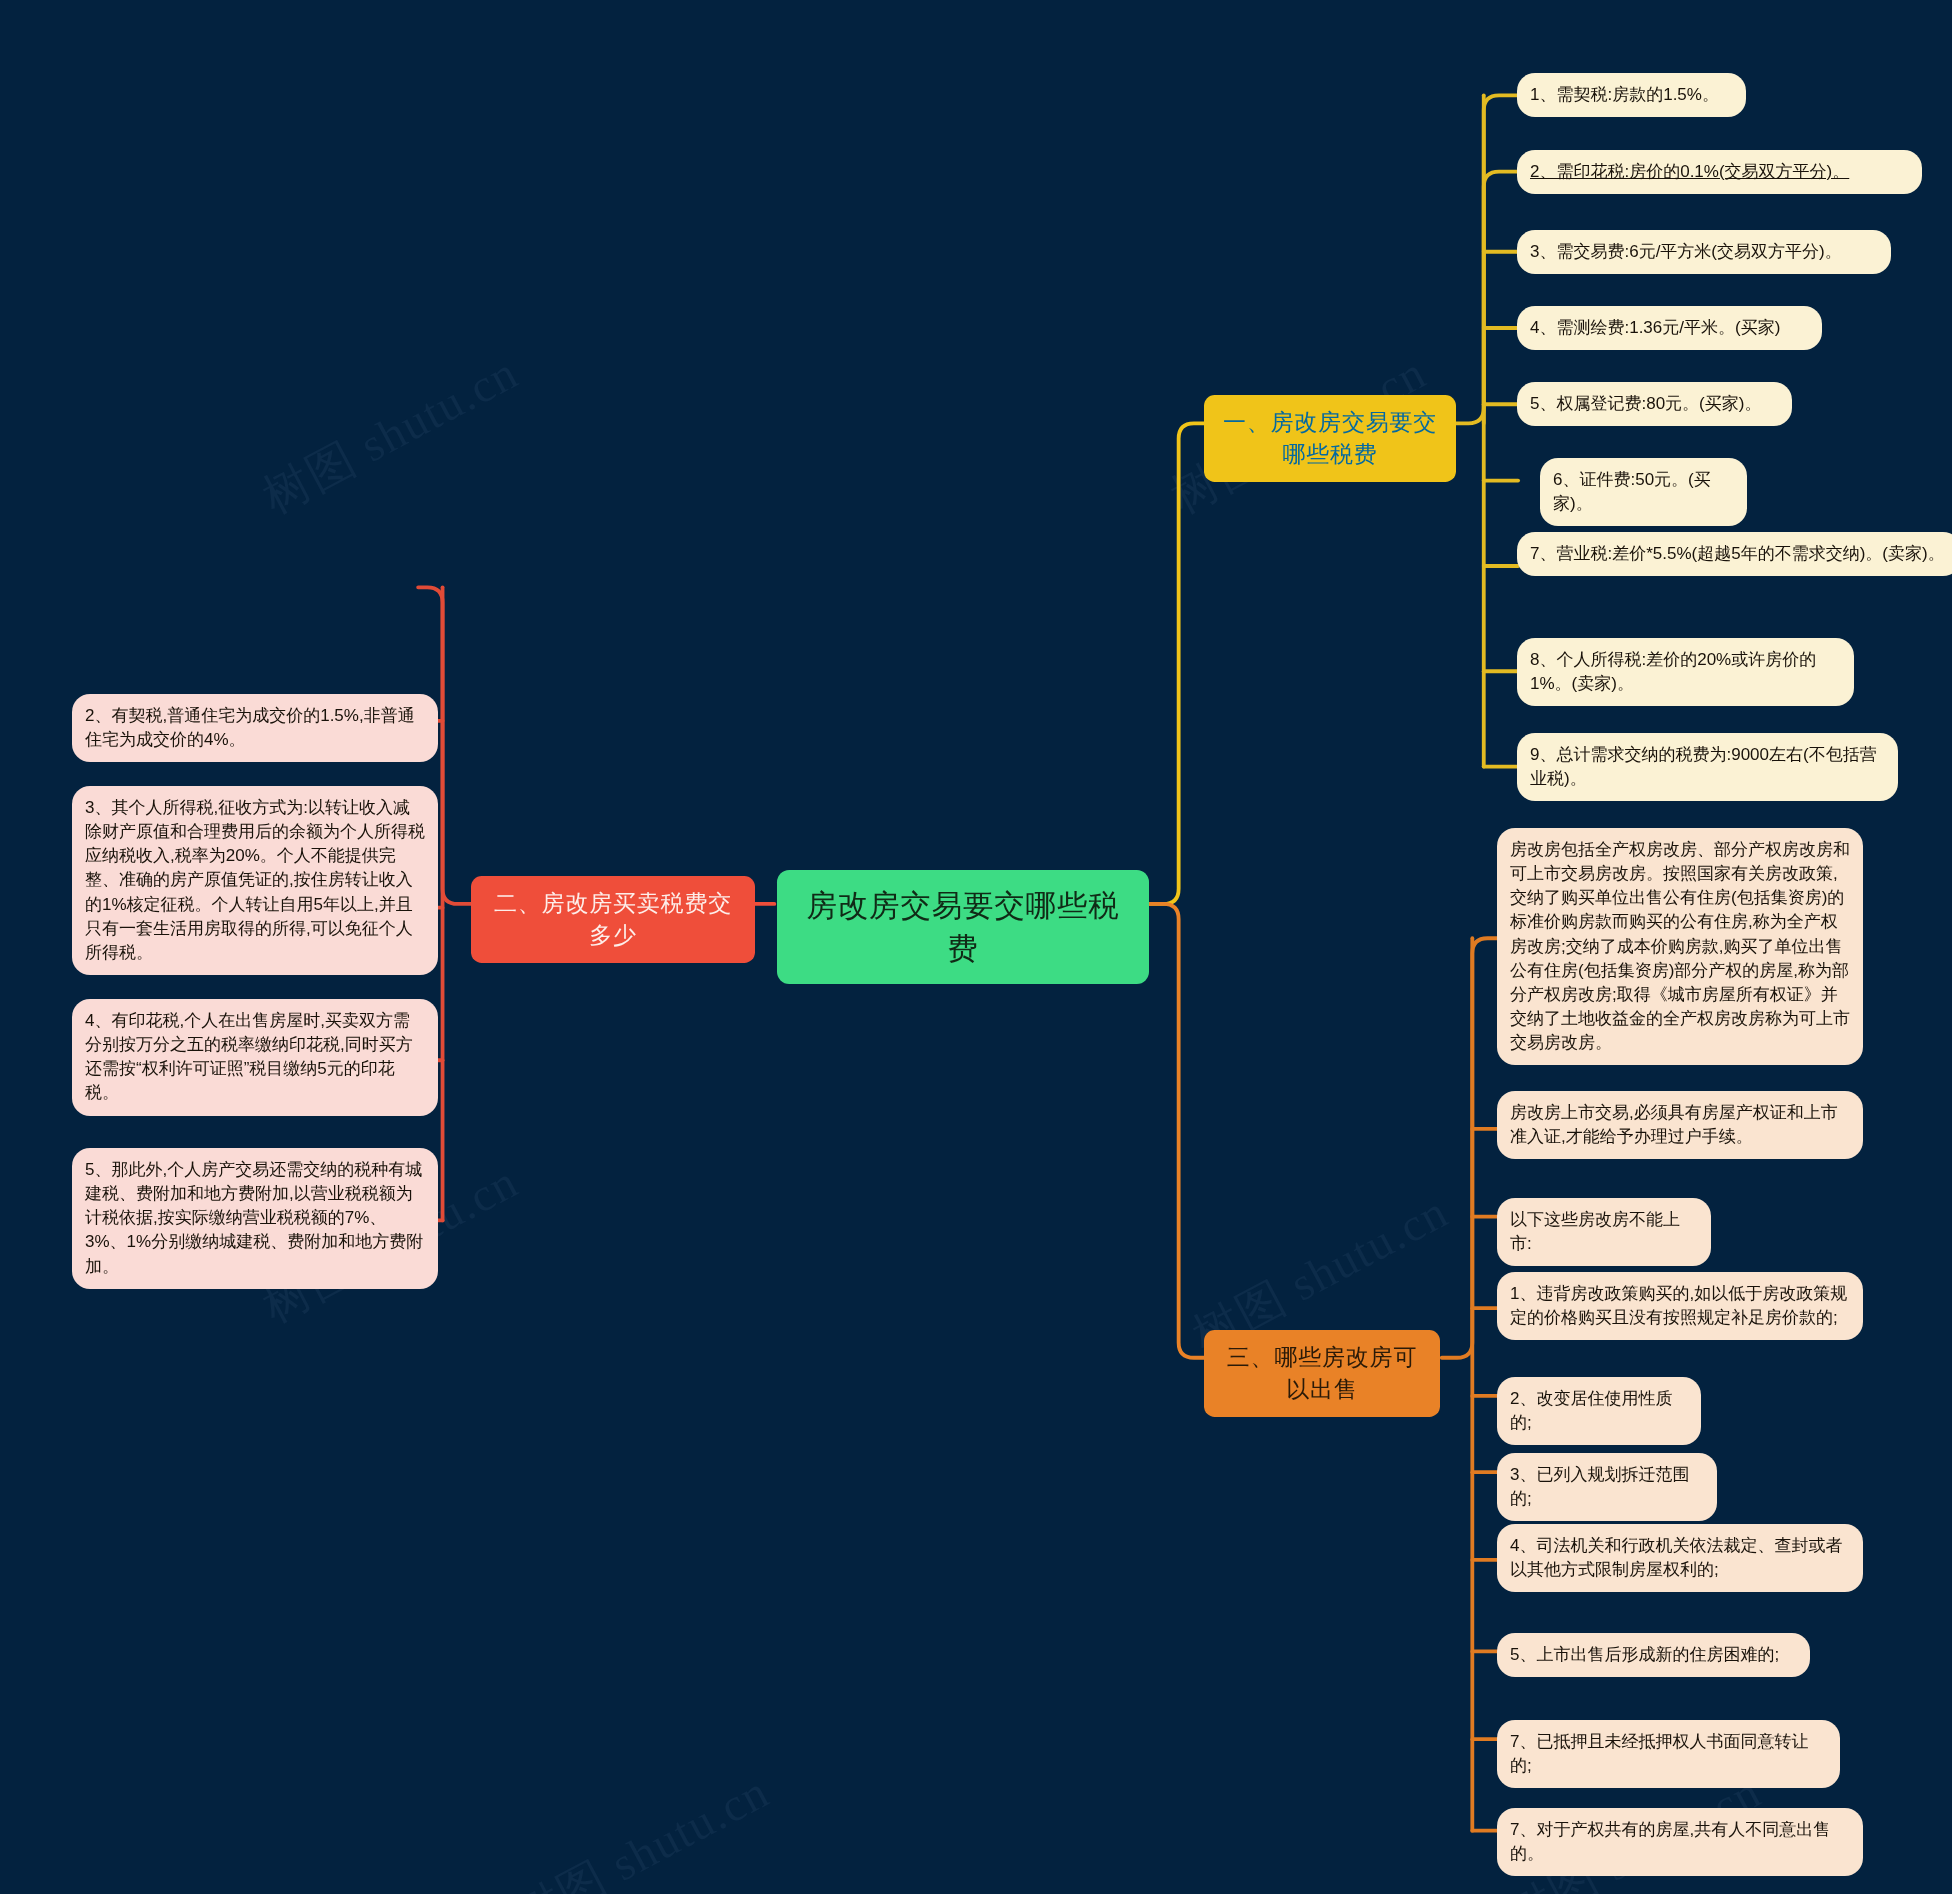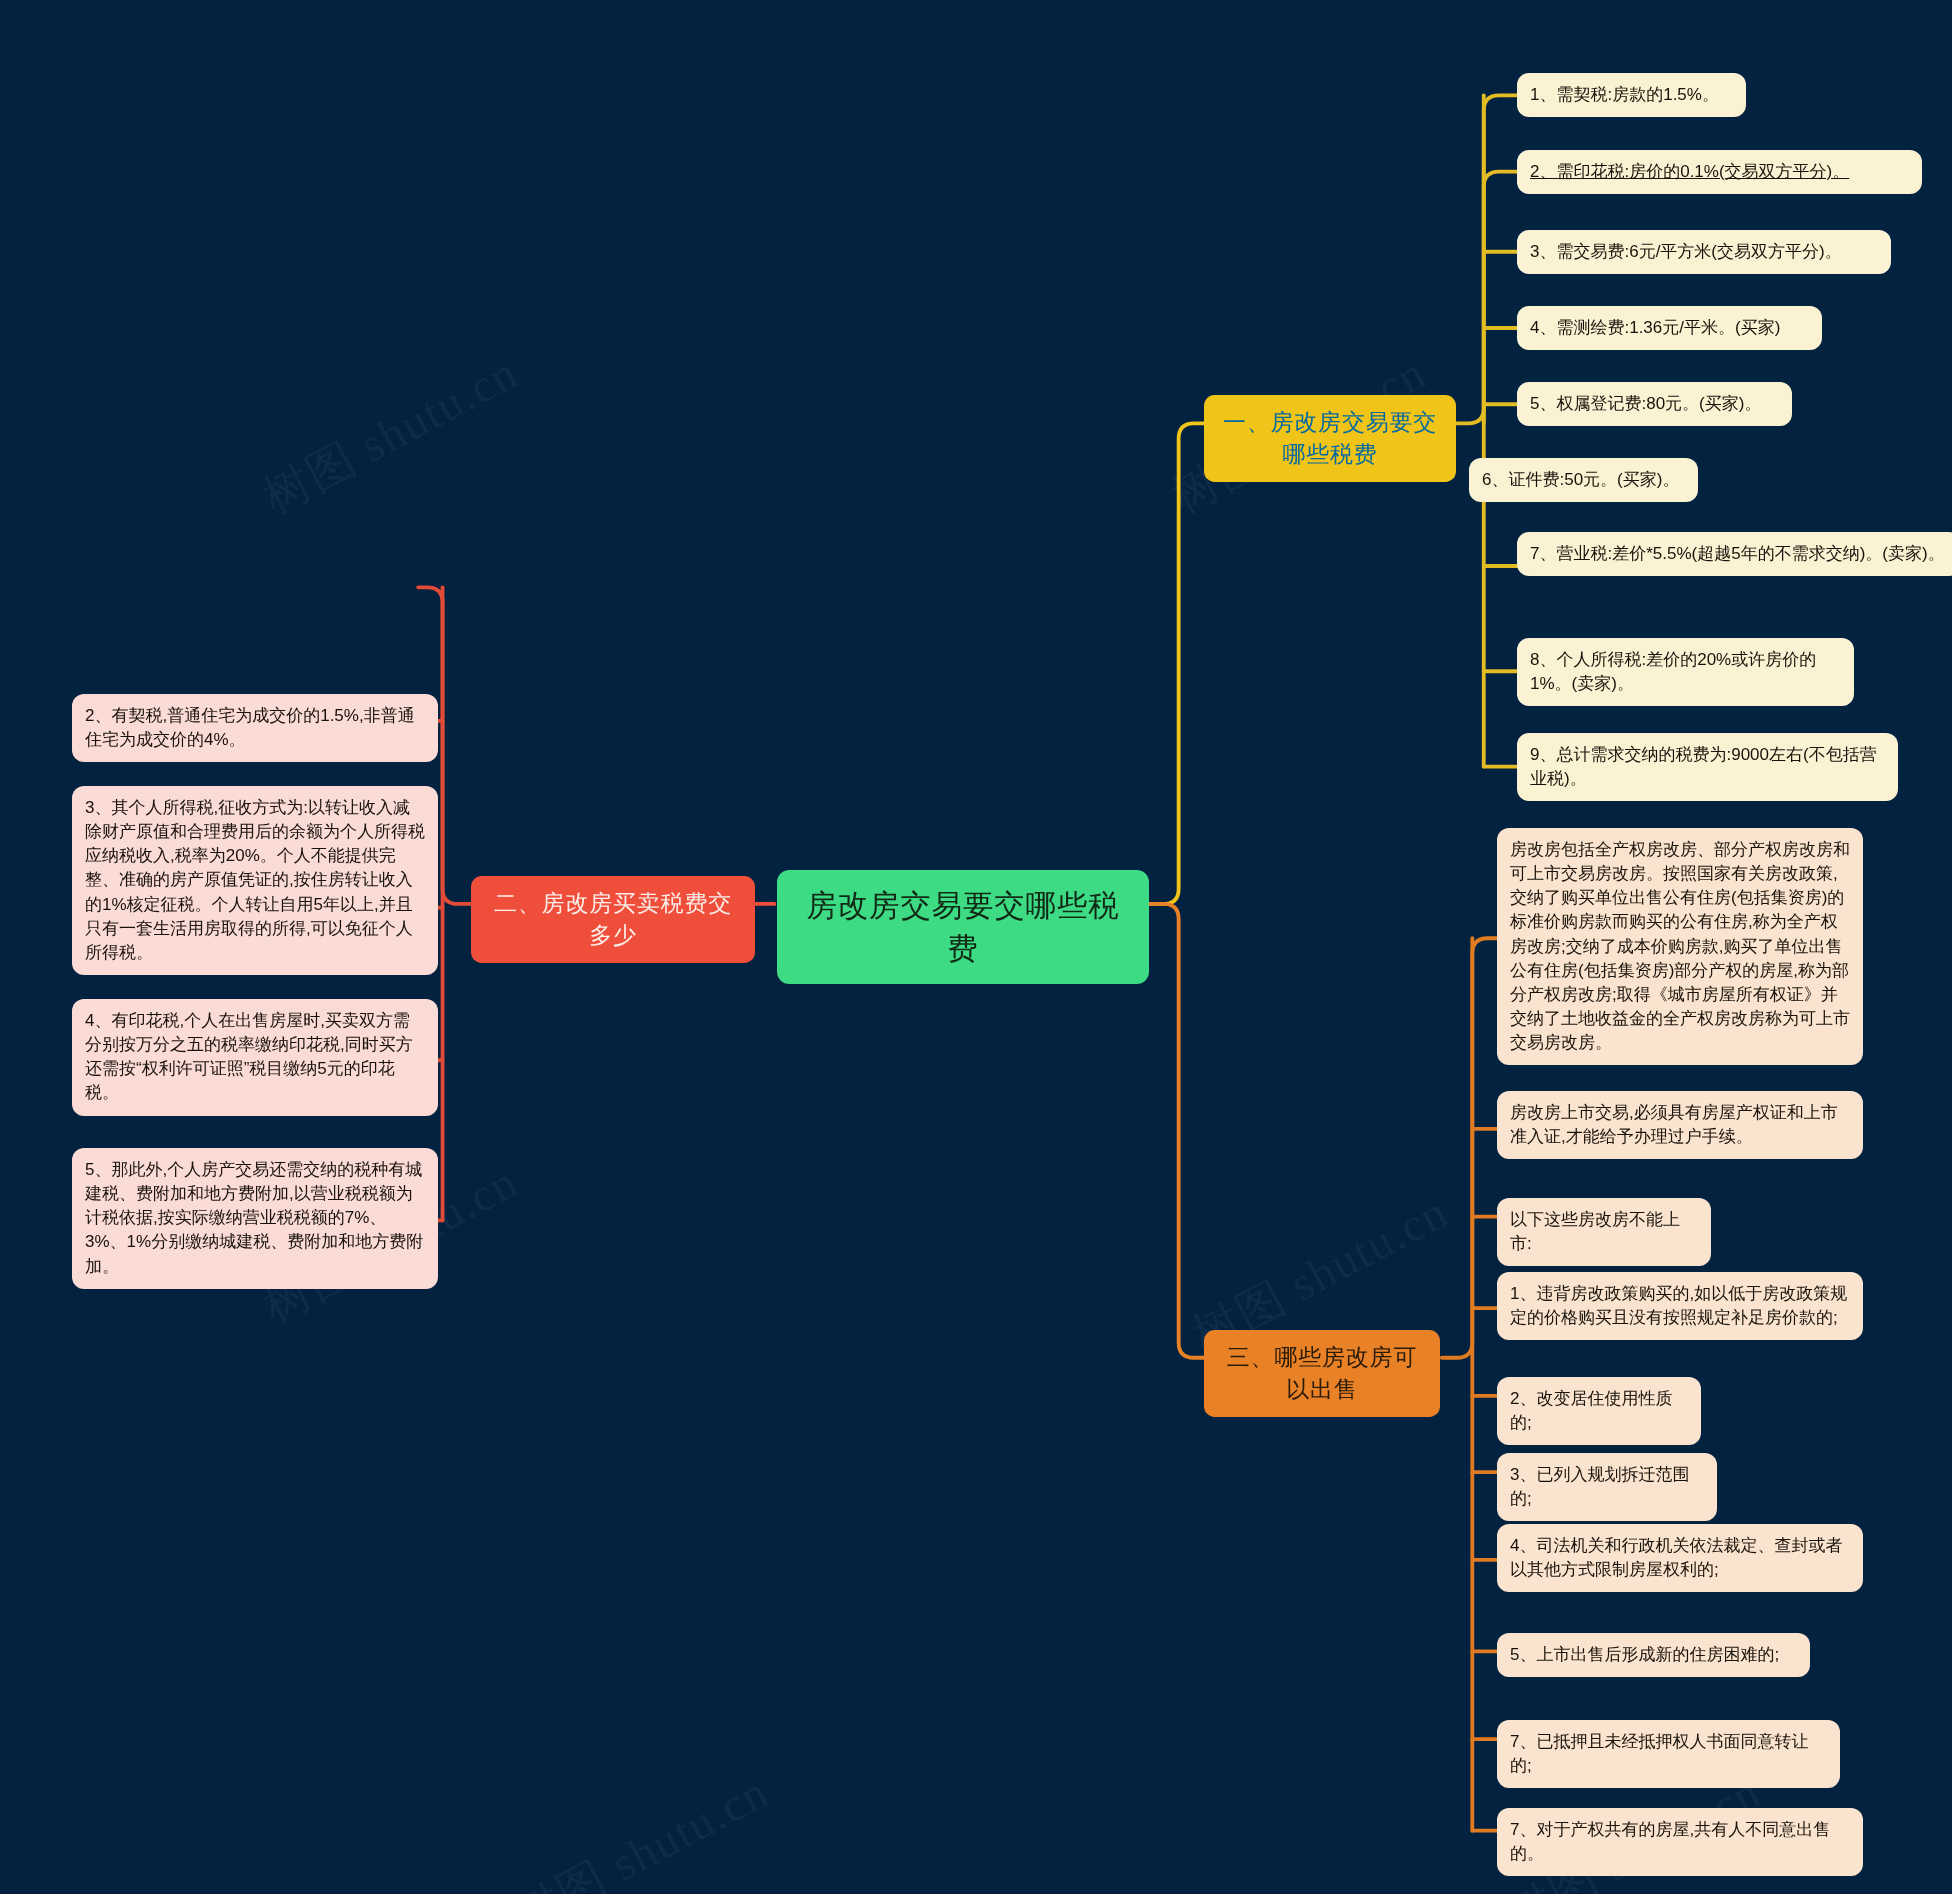--- a/index.html
+++ b/index.html
@@ -61,21 +61,21 @@
   }
   .node.branch.b1{background:#f0c419;}
   .node.branch.b2{background:#ef4e3a;color:#fdeeea;}
   .node.branch.b3{background:#e98227;color:#2a1a08;}
 
   
   .node.leaf{
     font-size:17px;
     padding:10px 13px;
     color:#19120a;
-    border-radius:12px;
+    border-radius:18px;
   }
   .leaf.l1{background:#fbf2d4;}   
   .leaf.l2{background:#fadbd6;}   
   .leaf.l3{background:#fae4d0;}   
 </style>
 </head>
 <body>
 
 <div id="canvas">
 
@@ -129,21 +129,21 @@
 
   <div class="node root" style="left:777px;top:870px;width:372px;">房改房交易要交哪些税费</div>
 
   <div class="node branch b1" style="left:1204px;top:395px;width:252px;">一、房改房交易要交哪些税费</div>
 
   <div class="node leaf l1" style="left:1517px;top:73px;width:229px;">1、需契税:房款的1.5%。</div>
   <div class="node leaf l1" style="left:1517px;top:150px;width:405px;text-decoration:underline;">2、需印花税:房价的0.1%(交易双方平分)。</div>
   <div class="node leaf l1" style="left:1517px;top:230px;width:374px;">3、需交易费:6元/平方米(交易双方平分)。</div>
   <div class="node leaf l1" style="left:1517px;top:306px;width:305px;">4、需测绘费:1.36元/平米。(买家)</div>
   <div class="node leaf l1" style="left:1517px;top:382px;width:275px;">5、权属登记费:80元。(买家)。</div>
-  <div class="node leaf l1" style="left:1469px;top:458px;width:229px;">6、证件费:50元。(买家)。</div>
+  <div class="node leaf l1" style="left:1540px;top:458px;width:207px;">6、证件费:50元。(买家)。</div>
   <div class="node leaf l1" style="left:1517px;top:532px;width:444px;">7、营业税:差价*5.5%(超越5年的不需求交纳)。(卖家)。</div>
   <div class="node leaf l1" style="left:1517px;top:638px;width:337px;">8、个人所得税:差价的20%或许房价的1%。(卖家)。</div>
   <div class="node leaf l1" style="left:1517px;top:733px;width:381px;">9、总计需求交纳的税费为:9000左右(不包括营业税)。</div>
 
   <div class="node branch b2" style="left:471px;top:876px;width:284px;">二、房改房买卖税费交多少</div>
 
   <div class="node leaf l2" style="left:72px;top:694px;width:366px;">2、有契税,普通住宅为成交价的1.5%,非普通住宅为成交价的4%。</div>
   <div class="node leaf l2" style="left:72px;top:786px;width:366px;">3、其个人所得税,征收方式为:以转让收入减除财产原值和合理费用后的余额为个人所得税应纳税收入,税率为20%。个人不能提供完整、准确的房产原值凭证的,按住房转让收入的1%核定征税。个人转让自用5年以上,并且只有一套生活用房取得的所得,可以免征个人所得税。</div>
   <div class="node leaf l2" style="left:72px;top:999px;width:366px;">4、有印花税,个人在出售房屋时,买卖双方需分别按万分之五的税率缴纳印花税,同时买方还需按“权利许可证照”税目缴纳5元的印花税。</div>
   <div class="node leaf l2" style="left:72px;top:1148px;width:366px;">5、那此外,个人房产交易还需交纳的税种有城建税、费附加和地方费附加,以营业税税额为计税依据,按实际缴纳营业税税额的7%、3%、1%分别缴纳城建税、费附加和地方费附加。</div>

